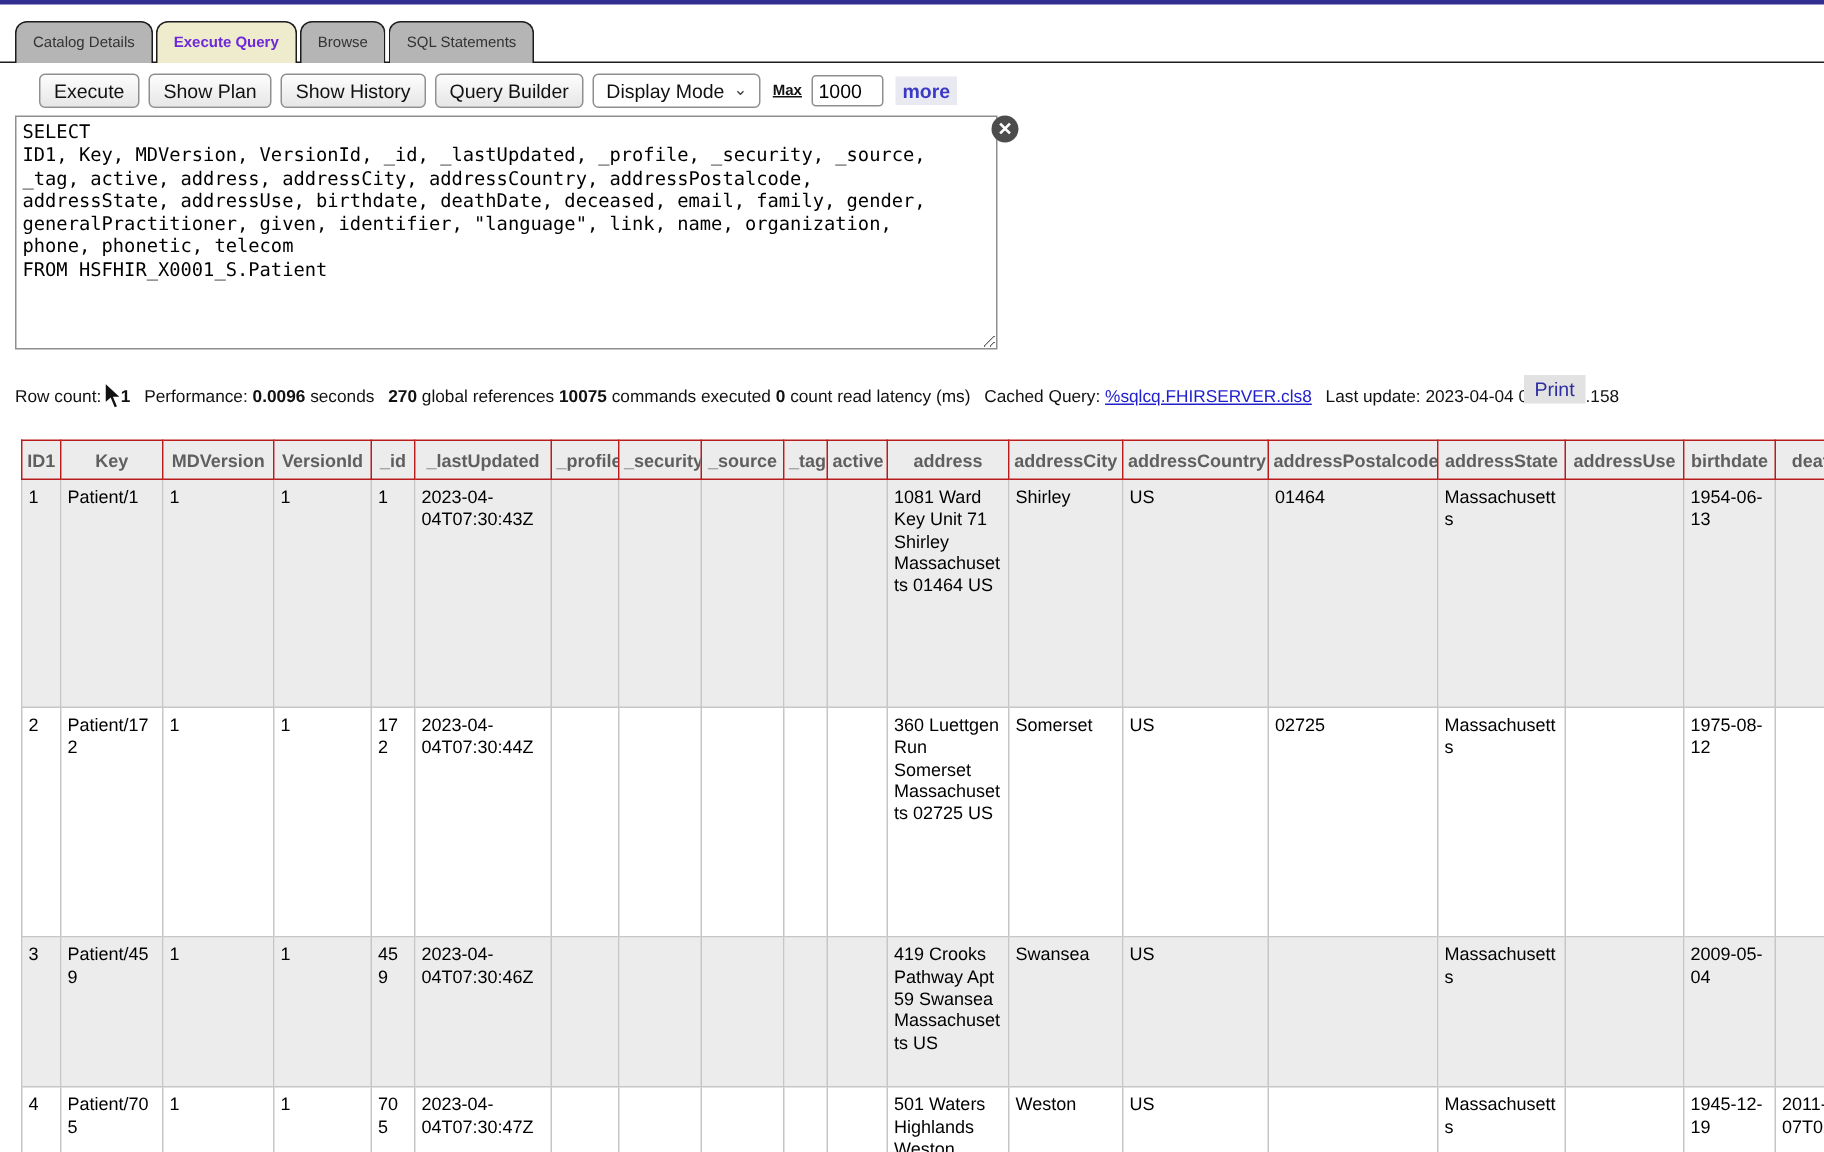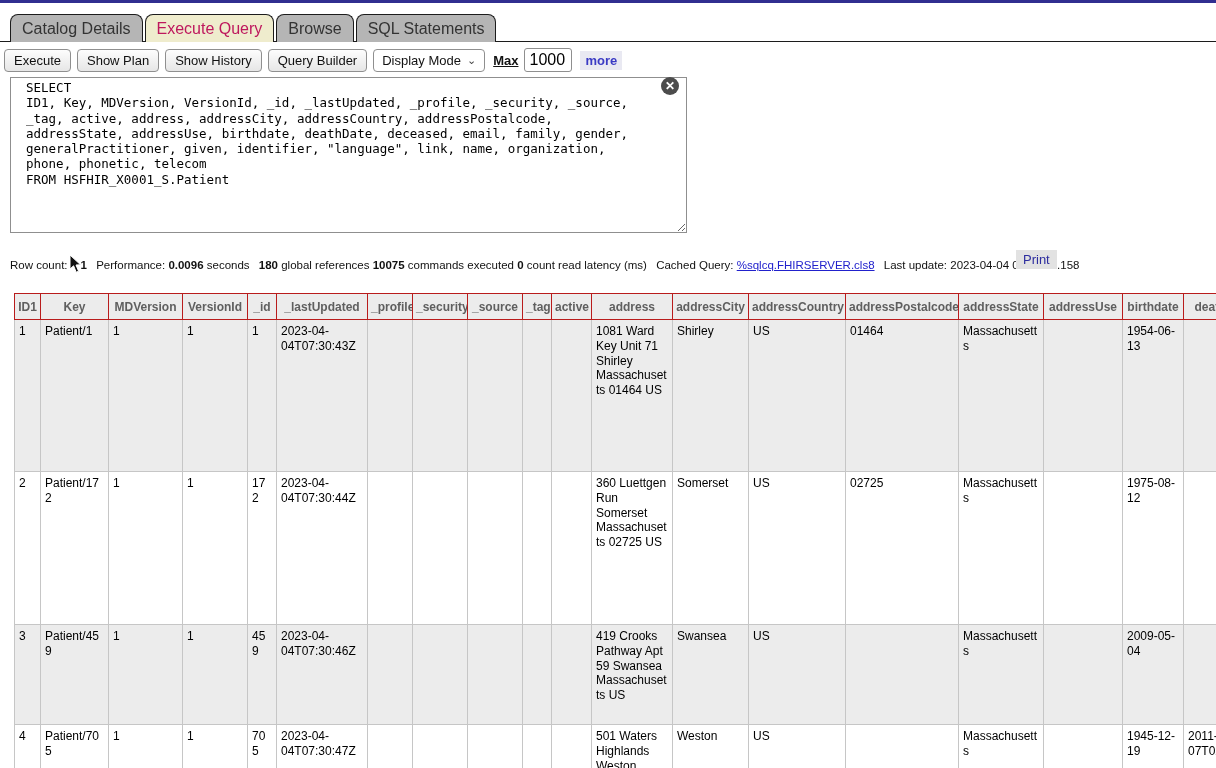--- a/index.html
+++ b/index.html
@@ -7,44 +7,44 @@
     width:1216px;height:768px;overflow:hidden;position:relative;
     background:#ffffff;font-family:"Liberation Sans",sans-serif;color:#111;
   }
   .topbar{position:absolute;left:0;top:0;width:100%;height:3px;background:#312e90;}
 
   
   .tabbar{position:absolute;left:0;top:14px;width:1216px;height:28px;border-bottom:1px solid #1c1c1c;padding-left:10px;box-sizing:border-box;}
   .tab{
     display:inline-block;height:27px;line-height:27px;padding:0 11px;margin-right:2px;
     background:#b5b5b5;border:1px solid #1c1c1c;border-bottom:none;
-    border-radius:8px 8px 0 0;font-size:16px;color:#333;vertical-align:bottom;cursor:default;
-  }
-  .tab.active{background:#efeccd;font-weight:normal;color:#be185d;}
-
-  
-  .toolbar{position:absolute;left:4px;top:48px;height:24px;display:flex;align-items:center;gap:6px;}
+    border-radius:8px 8px 0 0;font-size:10px;color:#333;vertical-align:bottom;cursor:default;
+  }
+  .tab.active{background:#efeccd;font-weight:bold;color:#6d28d9;}
+
+  
+  .toolbar{position:absolute;left:26px;top:48px;height:24px;display:flex;align-items:center;gap:6px;}
   .btn{
     display:inline-block;padding:3px 9px;font-size:13px;color:#111;
     background:linear-gradient(#fdfdfd,#e6e6e6);border:1px solid #8f8f8f;border-radius:4px;white-space:nowrap;
   }
   .select{
     display:inline-flex;align-items:center;gap:6px;padding:3px 8px;font-size:13px;
     background:#fff;border:1px solid #8f8f8f;border-radius:4px;white-space:nowrap;
   }
   .select .chev{font-size:11px;color:#444;line-height:8px;}
-  .maxlbl{font-weight:bold;font-size:13px;margin-left:2px;text-decoration:underline;}
-  .maxinput{width:38px;padding:2px 4px;font-size:16px;border:1px solid #8f8f8f;border-radius:3px;font-family:"Liberation Sans",sans-serif;}
+  .maxlbl{font-weight:bold;font-size:10px;margin-left:2px;text-decoration:underline;}
+  .maxinput{width:38px;padding:2px 4px;font-size:13px;border:1px solid #8f8f8f;border-radius:3px;font-family:"Liberation Sans",sans-serif;}
   .more{font-weight:bold;font-size:13px;color:#3a3ac4;background:#e9e9f2;padding:2px 5px;margin-left:2px;}
 
   
   .sqlbox{
     position:absolute;left:10px;top:77px;width:645px;height:150px;
     border:1px solid #8f8f8f;font-family:"DejaVu Sans Mono","Liberation Mono",monospace;
-    font-size:12.5px;line-height:1.22;padding:2px 15px;resize:both;white-space:pre-wrap;color:#000;background:#fff;
+    font-size:12.5px;line-height:1.22;padding:2px 4px;resize:both;white-space:pre-wrap;color:#000;background:#fff;
   }
   .closebtn{
     position:absolute;left:661px;top:77px;width:18px;height:18px;border-radius:50%;
     background:#4c4c4c;color:#fff;font-size:12px;font-weight:bold;text-align:center;line-height:18px;cursor:default;
   }
 
   
   .stats{position:absolute;left:10px;top:259px;font-size:11.5px;color:#111;white-space:nowrap;}
   .stats b{font-weight:bold;}
   .stats .sp{display:inline-block;width:6px;}
@@ -99,21 +99,21 @@
 generalPractitioner, given, identifier, "language", link, name, organization,
 phone, phonetic, telecom
 FROM HSFHIR_X0001_S.Patient</textarea>
 <div class="closebtn">✕</div>
 
 <div class="stats">
   <span>Row count:</span><span class="cursorgap"></span><b>1</b><span class="sp"></span>
   <span>Performance:</span>
   <b>0.0096</b>
   <span>seconds</span><span class="sp"></span>
-  <b>180</b>
+  <b>270</b>
   <span>global references</span>
   <b>10075</b>
   <span>commands executed</span>
   <b>0</b>
   <span>count read latency (ms)</span><span class="sp"></span>
   <span>Cached Query:</span>
   <a href="#">%sqlcq.FHIRSERVER.cls8</a><span class="sp"></span>
   <span>Last update:</span>
   <span>2023-04-04 07:43:25.158</span>
 </div>

